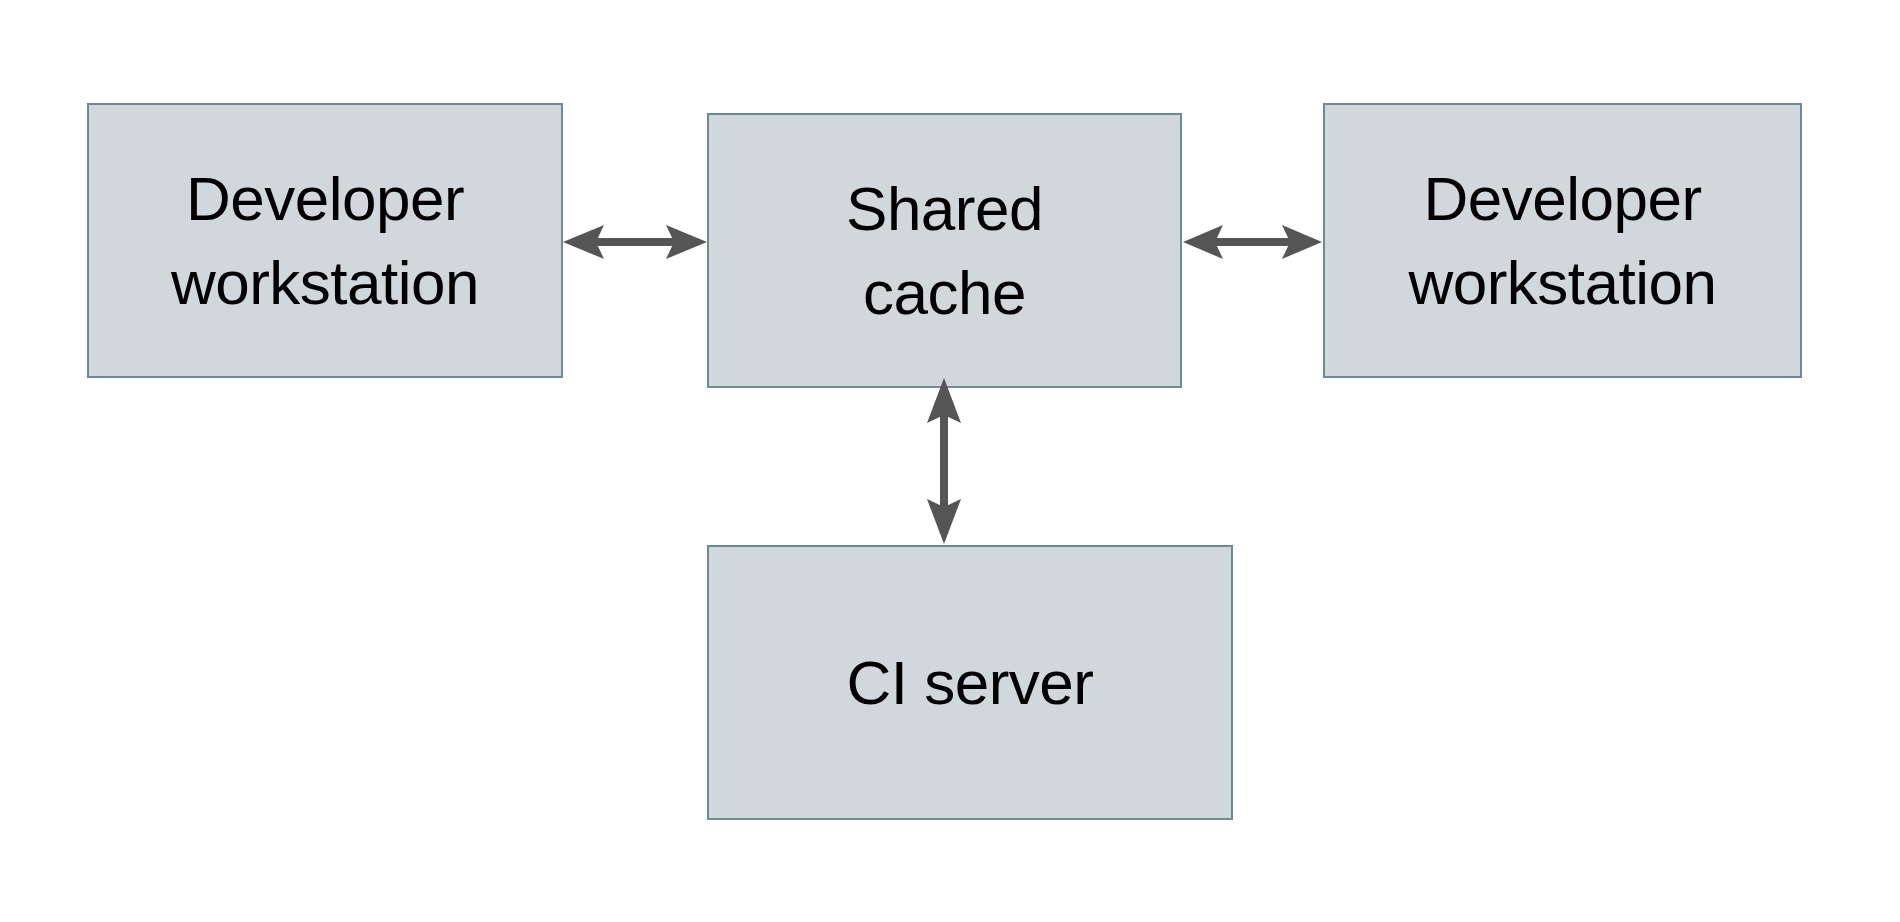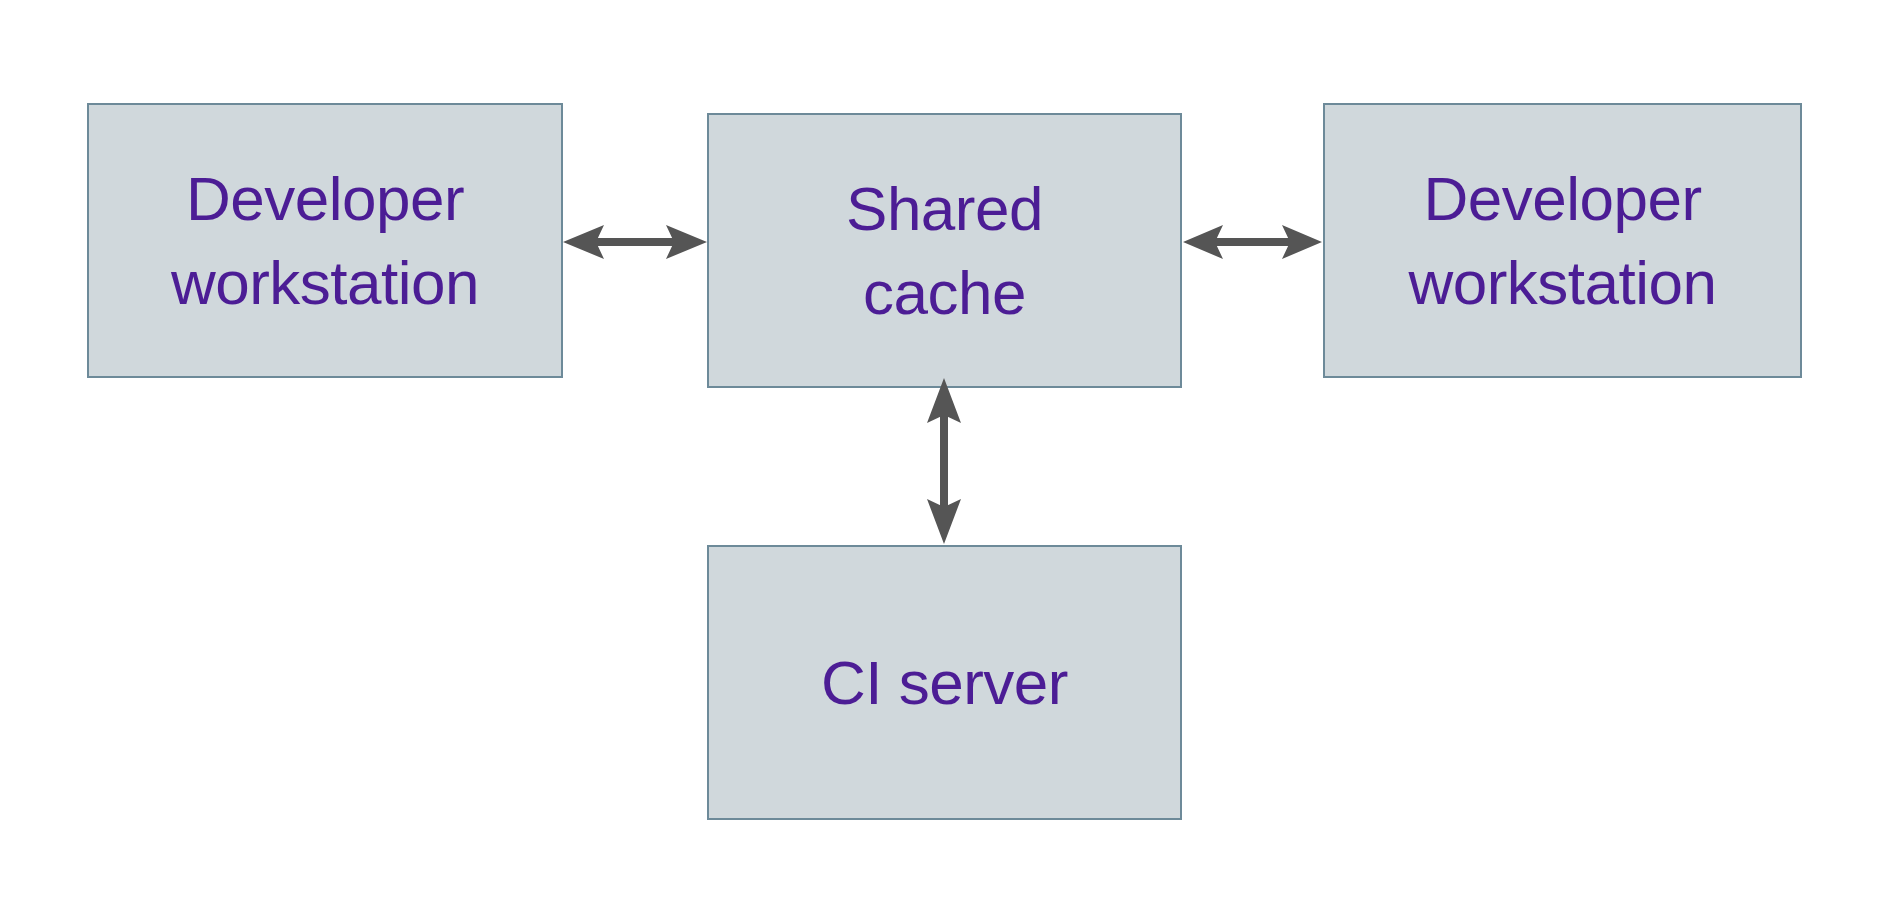--- a/index.html
+++ b/index.html
@@ -25,38 +25,38 @@
     border: 2px solid #6d8a99;
     display: flex;
     align-items: center;
     justify-content: center;
     text-align: center;
   }
   .node-label {
     font-family: "Liberation Sans", sans-serif;
     font-size: 62px;
     line-height: 84px;
-    color: #4c1d95;
+    color: #000000;
     letter-spacing: -0.5px;
     white-space: pre-line;
     font-weight: 400;
   }
   .edge {
     position: absolute;
     pointer-events: none;
   }
   .edge svg {
     display: block;
     overflow: visible;
   }
   
   #node-dev-left   { left: 87px;   top: 103px; width: 476px; height: 275px; }
   #node-shared     { left: 707px;  top: 103px; width: 475px; height: 275px; margin-top: 10px; }
   #node-dev-right  { left: 1323px; top: 103px; width: 479px; height: 275px; }
-  #node-ci         { left: 707px;  top: 545px; width: 475px; height: 275px; }
+  #node-ci         { left: 707px;  top: 545px; width: 526px; height: 275px; }
 
   
   #edge-left-shared   { left: 560px;  top: 212px; width: 150px; height: 60px; }
   #edge-shared-right  { left: 1180px; top: 212px; width: 145px; height: 60px; }
   #edge-shared-ci     { left: 914px;  top: 375px; width: 60px;  height: 172px; }
 </style>
 </head>
 <body>
 
 <div id="canvas">

